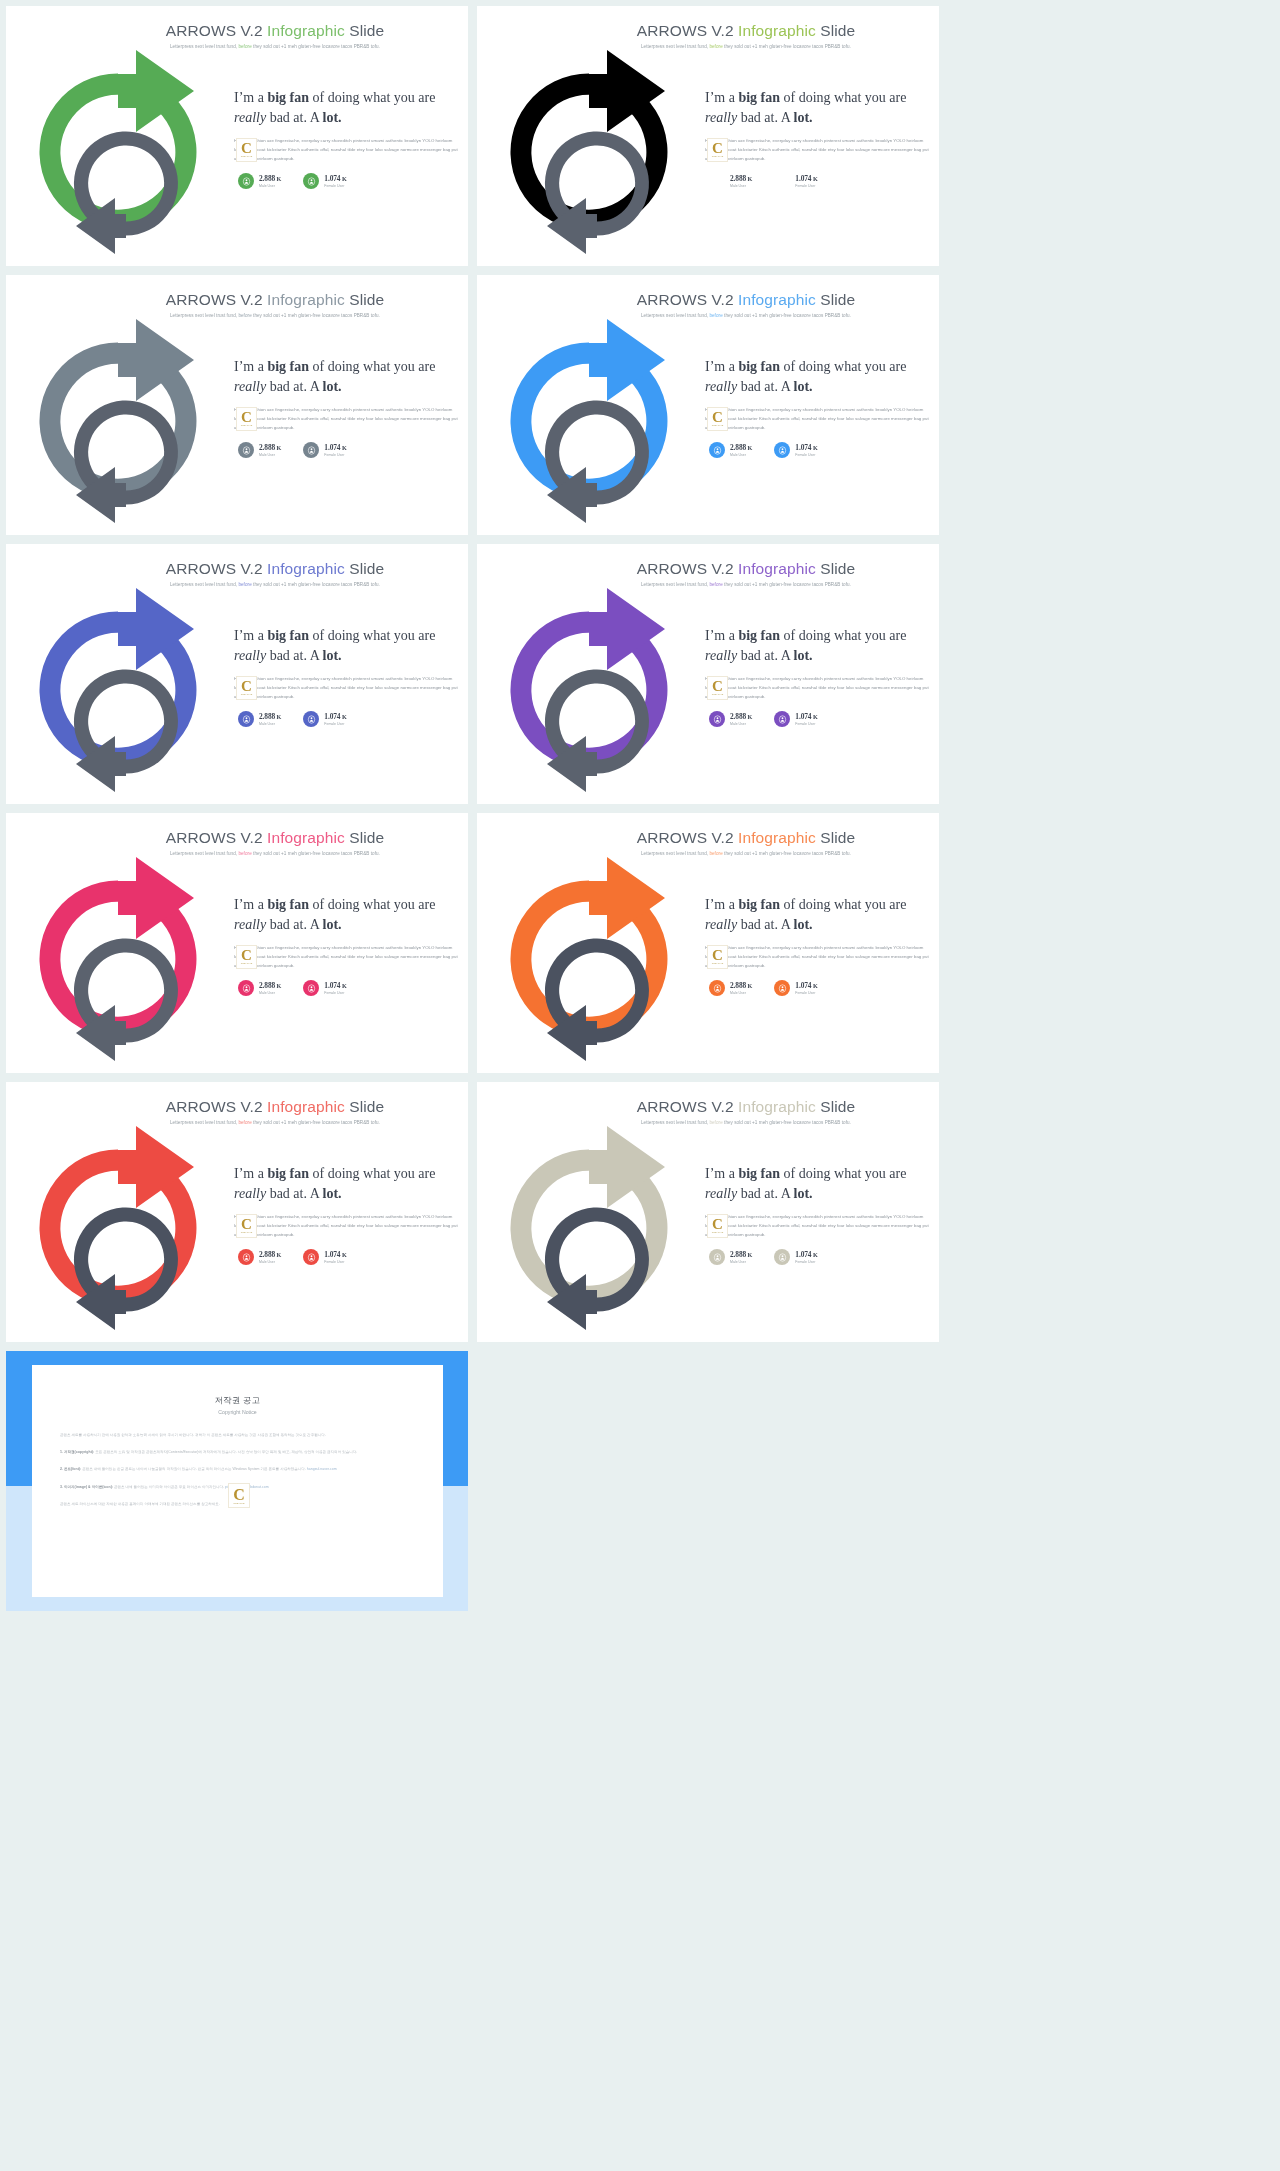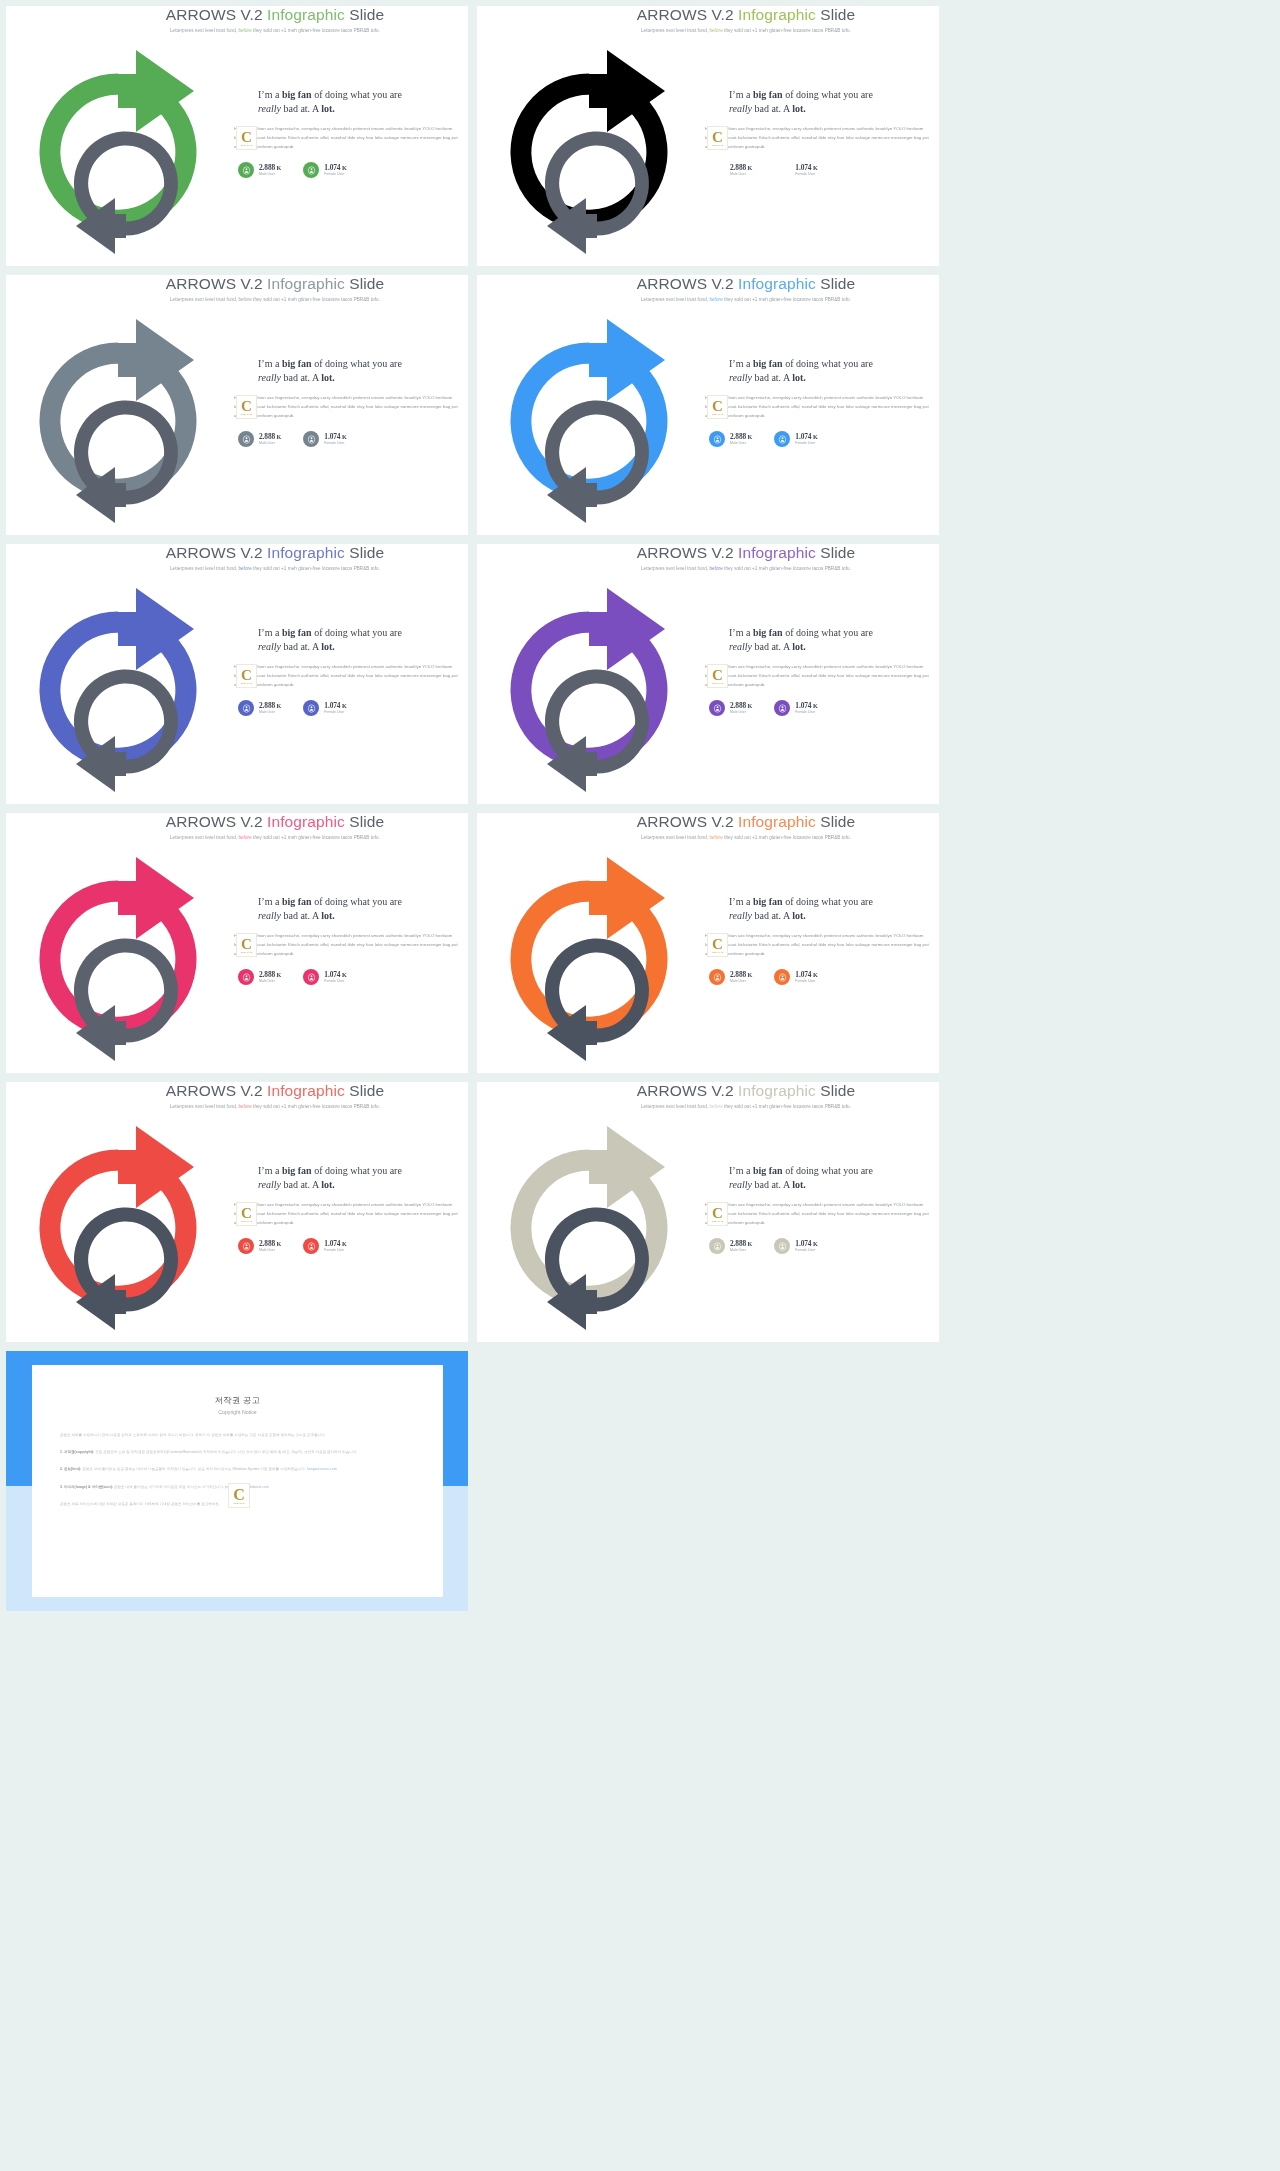--- a/index.html
+++ b/index.html
@@ -20,21 +20,21 @@
 
   
   .slide {
     position: relative;
     width: 462px;
     height: 260px;
     background: #ffffff;
     overflow: hidden;
   }
 
-  .slide-head { text-align: center; }
+  .slide-head { padding-top: 16px; text-align: center; }
 
   .s-title {
     font-size: 15.5px;
     font-weight: 300;
     letter-spacing: .1px;
     color: #59616b;
     white-space: nowrap;
     margin-left: 76px;
   }
   .s-title .accent { color: inherit; }
@@ -62,24 +62,23 @@
   
   .body {
     position: absolute;
     left: 228px;
     top: 82px;
     width: 224px;
   }
 
   .lead {
     font-family: "Liberation Serif", serif;
-    font-size: 10px;
+    font-size: 14px;
     line-height: 1.42;
     color: #3d4450;
-    margin-left: 24px;
   }
   .lead b { font-weight: bold; }
   .lead i { }
 
   .para-wrap { position: relative; margin-top: 9px; }
 
   .para {
     font-size: 4.35px;
     line-height: 2.05;
     color: #8d949b;

